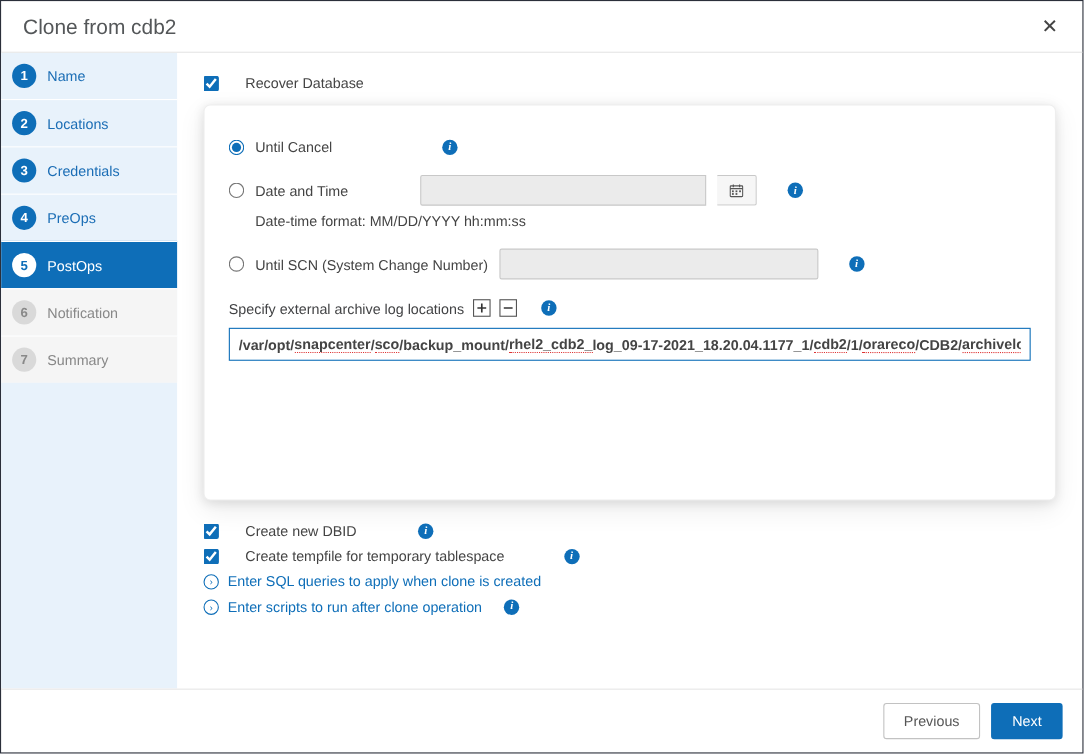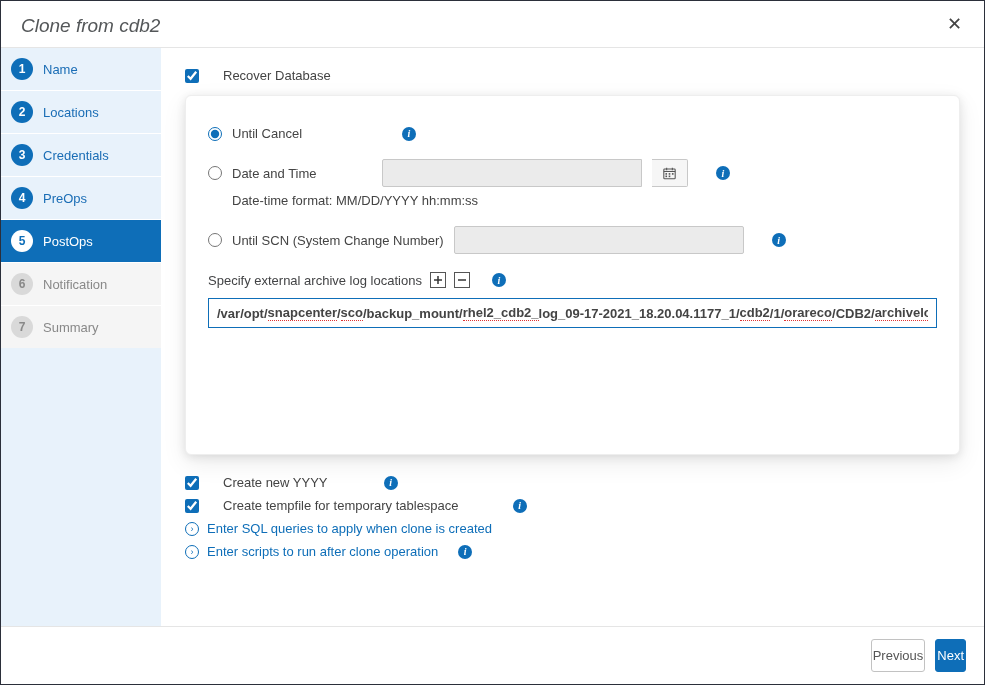--- a/index.html
+++ b/index.html
@@ -22,21 +22,20 @@
     padding: 14px 20px 10px 20px;
     border-bottom: 1px solid #e5e5e5;
     display: flex;
     justify-content: space-between;
     align-items: flex-start;
   }
   .modal-title {
     font-size: 19px;
     font-weight: 400;
     color: #545759;
-    font-style: italic;
   }
   .close-btn {
     font-size: 18px;
     color: #444;
     cursor: pointer;
     background: none;
     border: none;
     line-height: 1;
     padding: 0 2px;
   }
@@ -219,21 +218,21 @@
     color: #0e6eb8;
   }
   .modal-footer {
     border-top: 1px solid #e5e5e5;
     padding: 12px 18px;
     display: flex;
     justify-content: flex-end;
     gap: 10px;
   }
   .btn {
-    padding: 8px 1px;
+    padding: 8px 18px;
     font-size: 13px;
     border-radius: 3px;
     cursor: pointer;
   }
   .btn-prev {
     background: #fff;
     border: 1px solid #c2c2c2;
     color: #555;
   }
   .btn-next {
@@ -383,21 +382,21 @@
               <span>/CDB2/</span>
               <span class="underline-red">archivelog</span>
               <span>/</span>
             </div>
         </div>
 
       </div>
 
       <div class="chk-row">
         <input type="checkbox" checked="" style="">
-        <span>Create new YYYY</span>
+        <span>Create new DBID</span>
         <span style="width:8px"></span>
         <span class="info-icon">i</span>
       </div>
 
       <div class="chk-row">
         <input type="checkbox" checked="" style="">
         <span>Create tempfile for temporary tablespace</span>
         <span style="width:6px"></span>
         <span class="info-icon">i</span>
       </div>

